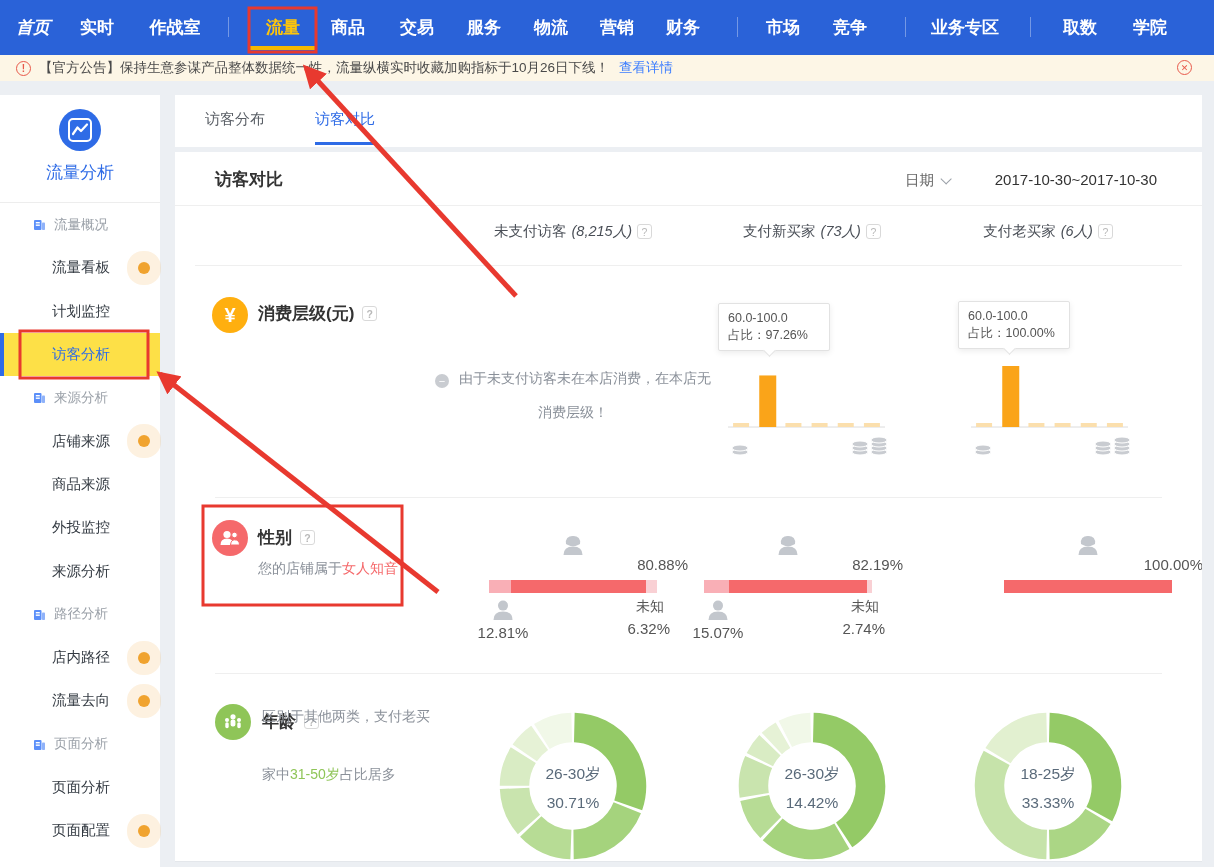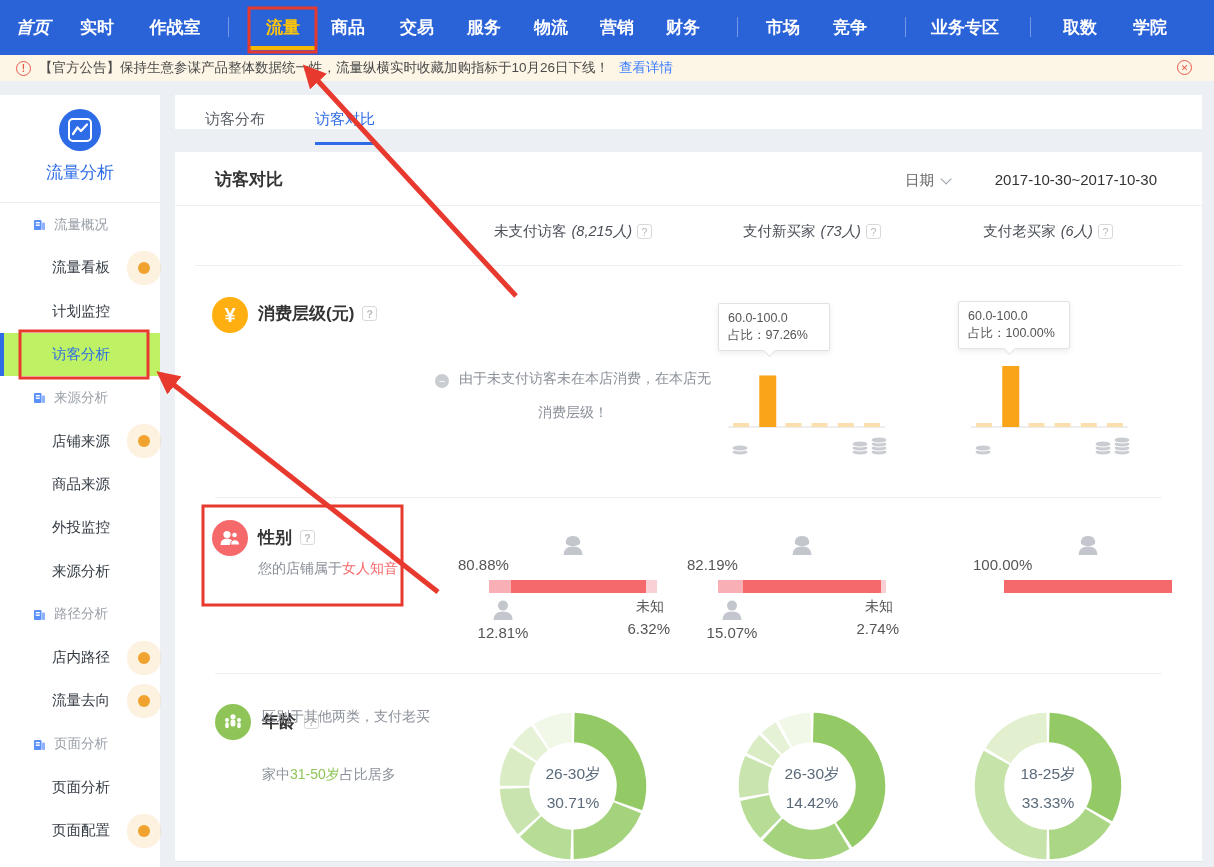--- a/index.html
+++ b/index.html
@@ -32,27 +32,27 @@
   .side-app { position:absolute; left:0; top:0; width:160px; height:107px; text-align:center; }
   .side-logo { width:42px; height:42px; border-radius:50%; background:#2E6BE6; margin:14px auto 10px auto;
                display:flex; align-items:center; justify-content:center; }
   .side-title { color:#2E6BE6; font-size:17px; }
   .side-sep { position:absolute; left:0; top:107px; width:160px; height:1px; background:#EDEDED; }
   .side-menu { position:absolute; left:0; top:108px; width:160px; }
   .srow { position:relative; height:43.3px; display:flex; align-items:center; cursor:pointer; }
   .srow.header { color:#9AA0A8; font-size:13.5px; cursor:default; }
   .srow.header .hicon { margin:0 8px 0 33px; display:inline-flex; }
   .srow.item { color:#333A42; font-size:14.5px; padding-left:52px; }
-  .srow.item.active { background:#bef264; color:#2E6BE6; }
+  .srow.item.active { background:#fde047; color:#2E6BE6; }
   .srow.item.active::before { content:''; position:absolute; left:0; top:0; bottom:0; width:4px; background:#2E6BE6; }
   .sdot { position:absolute; right:10px; top:50%; width:12px; height:12px; margin-top:-6px; border-radius:50%;
           background:#F0A32F; box-shadow:0 0 0 11px rgba(240,163,47,0.15); }
 
   
-  .tabs-card { position:absolute; left:175px; top:95px; width:1027px; height:34px; background:#fff; z-index:1; }
+  .tabs-card { position:absolute; left:175px; top:95px; width:1027px; height:52px; background:#fff; z-index:1; }
   .tab { position:absolute; top:0; height:50px; line-height:48px; transform:translateX(-50%);
          font-size:15px; color:#5A5F66; cursor:pointer; }
   .tab.active { color:#2E6BE6; }
   .tab.active::after { content:''; position:absolute; left:50%; transform:translateX(-50%); bottom:0;
          width:60px; height:3px; background:#2E6BE6; }
 
   .main-card { position:absolute; left:175px; top:152px; width:1027px; height:710px; background:#fff;
                overflow:hidden; z-index:1; border-bottom:1px solid #E4E7EB; }
   .panel-title { position:absolute; left:40px; top:16px; font-size:17px; font-weight:700; color:#333; }
   .date-filter { position:absolute; left:730px; top:19px; font-size:14.5px; color:#666; cursor:pointer; }
@@ -88,21 +88,21 @@
   .tooltip { position:absolute; width:112px; background:#fff; border:1px solid #E2E2E2; border-radius:2px;
              box-shadow:0 2px 6px rgba(0,0,0,0.08); padding:6px 9px; font-size:12.5px; color:#555;
              line-height:17px; z-index:3; }
   .tooltip::after { content:''; position:absolute; bottom:-5px; left:46px; width:8px; height:8px;
              background:#fff; border-right:1px solid #E2E2E2; border-bottom:1px solid #E2E2E2;
              transform:rotate(45deg); }
   .mini-chart { position:absolute; width:185px; height:105px; }
 
   .gchart { position:absolute; width:230px; height:112px; }
   .gchart .gicon { position:absolute; }
-  .gchart .fpct { position:absolute; top:22px; left:0; width:230px; text-align:left; font-size:15px; color:#555; }
+  .gchart .fpct { position:absolute; top:22px; left:0; width:230px; text-align:right; font-size:15px; color:#555; }
   .gchart .gbar { position:absolute; top:46px; left:31px; width:168px; height:13px; display:flex; overflow:hidden; }
   .gchart .mpct { position:absolute; top:90px; left:0px; width:90px; text-align:center; font-size:15px; color:#555; }
   .gchart .ulab { position:absolute; top:64px; right:24px; font-size:14px; color:#555; }
   .gchart .upct { position:absolute; top:86px; right:18px; font-size:15px; color:#555; }
 
   .donut { position:absolute; width:190px; height:190px; }
   .donut .dlabel { position:absolute; left:35px; top:68px; width:120px; text-align:center;
                    color:#5A6A7A; font-size:15.5px; line-height:29px; }
 
   
@@ -357,21 +357,21 @@
           <div style="height: 13px; width: 10.6176px; background: rgb(249, 208, 212);"></div>
         </div>
         <div class="gicon" style="left: 34px; top: 66px;"><svg width="22" height="20" viewBox="0 0 22 20">
             <circle cx="11" cy="5.6" r="5" fill="#C3C7CD"></circle>
             <path d="M1.5,20 Q1.5,11.5 11,11.5 Q20.5,11.5 20.5,20 Z" fill="#C3C7CD"></path>
           </svg></div>
         <div class="mpct">12.81%</div>
         <div class="ulab">未知</div>
         <div class="upct">6.32%</div>
       </div>
-    <div class="gchart" id="g1" style="left:512px; top:382px;">
+    <div class="gchart" id="g1" style="left:498px; top:382px;">
         <div class="gicon" style="left: 103px; top: 0px;"><svg width="24" height="21" viewBox="0 0 24 21">
             <path d="M5,10 Q4,2 12,2 Q20,2 19,10 L17,11 Q12,13.5 7,11 Z" fill="#C3C7CD"></path>
             <circle cx="12" cy="7" r="4.6" fill="#C3C7CD"></circle>
             <path d="M2.5,21 Q2.5,12.5 12,12.5 Q21.5,12.5 21.5,21 Z" fill="#C3C7CD"></path>
           </svg></div>
         <div class="fpct">82.19%</div>
         <div class="gbar">
           <div style="height: 13px; width: 25.3176px; background: rgb(249, 175, 182);"></div>
           <div style="height: 13px; width: 138.079px; background: rgb(245, 105, 107);"></div>
           <div style="height: 13px; width: 4.6032px; background: rgb(249, 208, 212);"></div>

